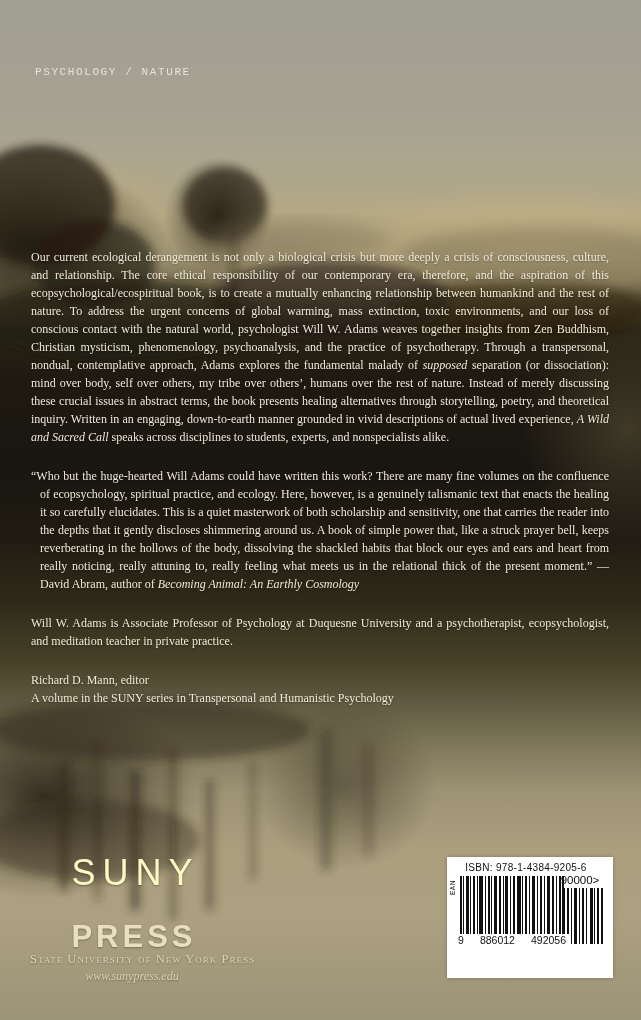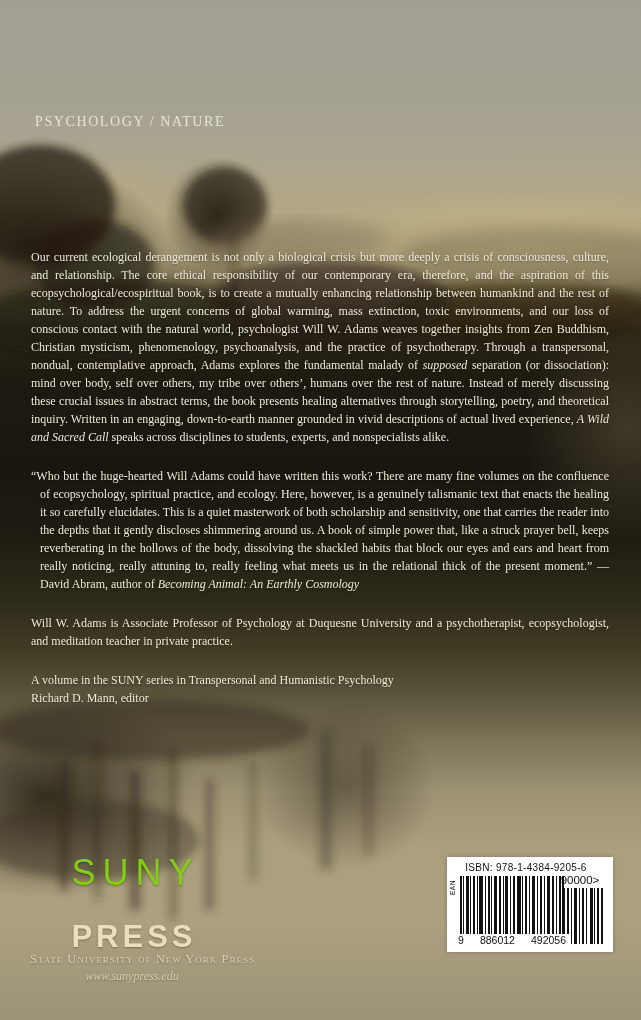--- a/index.html
+++ b/index.html
@@ -25,24 +25,23 @@
         #a19e93 0%, #a5a192 9.8%, #aca68f 15.7%, #b3a884 21%,
         #9a8f6d 25.5%, #5a5138 29.4%, #2b2517 32.4%, #1e1a11 37.3%,
         #191610 46%, #201c12 53%, #2e2a1a 58.8%, #454026 64.7%,
         #5e5840 68.6%, #7b7356 72.5%, #9c9274 77.5%, #ab9f7e 83.3%,
         #aba080 90.2%, #9c9478 100%);
   }
   .scenery{position:absolute;inset:0;}
   
   .category{
     position:absolute;top:66px;left:35px;
-    font-family:Liberation Serif, serif;
-    font-size:14px;letter-spacing:1.6px;
+    font-family:Liberation Mono, monospace;
+    font-size:11px;letter-spacing:1.6px;
     color:rgba(240,238,230,.85);
-    margin-top:48px;
   }
   .text-column{
     position:absolute;top:248px;left:31px;right:32px;
     color:#efe9d8;
     font-size:12px;line-height:18px;
     text-align:justify;
     text-shadow:0 1px 2px rgba(0,0,0,.35);
   }
   .text-column p{margin:0;}
   .para-gap{margin-top:21px !important;}
@@ -52,40 +51,40 @@
   .series p{text-align:left;}
   
   .logo{
     position:absolute;left:30px;top:856px;width:204px;
     text-align:center;color:#ece3c6;
     text-shadow:0 1px 2px rgba(0,0,0,.3);
   }
   .logo-suny{
     font-family:"Liberation Sans", sans-serif;
     font-size:36px;line-height:34px;font-weight:400;
-    letter-spacing:7px;color:#84cc16;margin-left:7px;
+    letter-spacing:7px;color:#fef9c3;margin-left:7px;
   }
   .logo-press{
     font-family:"Liberation Sans", sans-serif;
     font-size:31px;line-height:30px;font-weight:700;
     letter-spacing:4px;color:#e9dfbd;margin-left:4px;margin-top:32px;
   }
   .logo-fullname{
     margin-top:0;
     font-variant:small-caps;
     font-size:12.5px;letter-spacing:1px;
     color:#ddd3b2;white-space:nowrap;
   }
   .logo-site{
     margin-top:2px;
     font-style:italic;font-size:12px;color:#d9cfae;
   }
   
   .barcode-box{
-    position:absolute;left:447px;top:857px;width:166px;height:95px;
+    position:absolute;left:447px;top:857px;width:166px;height:121px;
     background:#fff;color:#111;
     font-family:"Liberation Sans", sans-serif;
     box-shadow:0 0 4px rgba(0,0,0,.25);
   }
   .isbn-line{
     position:absolute;top:5px;left:0;right:8px;text-align:center;
     font-size:10px;letter-spacing:.3px;
   }
   .ean-vert{
     position:absolute;left:2px;top:38px;
@@ -149,22 +148,22 @@
     </g>
   </svg>
 
   <div class="category">PSYCHOLOGY / NATURE</div>
 
   <div class="text-column">
     <p class="synopsis"><span>Our current ecological derangement is not only a biological crisis but more deeply a crisis of consciousness, culture, and relationship. The core ethical responsibility of our contemporary era, therefore, and the aspiration of this ecopsychological/ecospiritual book, is to create a mutually enhancing relationship between humankind and the rest of nature. To address the urgent concerns of global warming, mass extinction, toxic environments, and our loss of conscious contact with the natural world, psychologist Will W. Adams weaves together insights from Zen Buddhism, Christian mysticism, phenomenology, psychoanalysis, and the practice of psychotherapy. Through a transpersonal, nondual, contemplative approach, Adams explores the fundamental malady of </span><span class="italic">supposed</span><span> separation (or dissociation): mind over body, self over others, my tribe over others’, humans over the rest of nature. Instead of merely discussing these crucial issues in abstract terms, the book presents healing alternatives through storytelling, poetry, and theoretical inquiry. Written in an engaging, down-to-earth manner grounded in vivid descriptions of actual lived experience, </span><span class="italic">A Wild and Sacred Call</span><span> speaks across disciplines to students, experts, and nonspecialists alike.</span></p>
     <p class="endorsement para-gap"><span>“Who but the huge-hearted Will Adams could have written this work? There are many fine volumes on the confluence of ecopsychology, spiritual practice, and ecology. Here, however, is a genuinely talismanic text that enacts the healing it so carefully elucidates. This is a quiet masterwork of both scholarship and sensitivity, one that carries the reader into the depths that it gently discloses shimmering around us. A book of simple power that, like a struck prayer bell, keeps reverberating in the hollows of the body, dissolving the shackled habits that block our eyes and ears and heart from really noticing, really attuning to, really feeling what meets us in the relational thick of the present moment.” — </span><span class="bold">David Abram,</span><span> author of </span><span class="italic">Becoming Animal: An Earthly Cosmology</span></p>
     <p class="para-gap"><span class="bold">Will W. Adams</span><span> is Associate Professor of Psychology at Duquesne University and a psychotherapist, ecopsychologist, and meditation teacher in private practice.</span></p>
     <div class="series para-gap">
+      <p>Richard D. Mann, editor</p>
       <p>A volume in the SUNY series in Transpersonal and Humanistic Psychology</p>
-      <p>Richard D. Mann, editor</p>
     </div>
   </div>
 
   <div class="logo">
     <div class="logo-suny">SUNY</div>
     <div class="logo-press">PRESS</div>
     <div class="logo-fullname">State University of New York Press</div>
     <div class="logo-site">www.sunypress.edu</div>
   </div>
 

